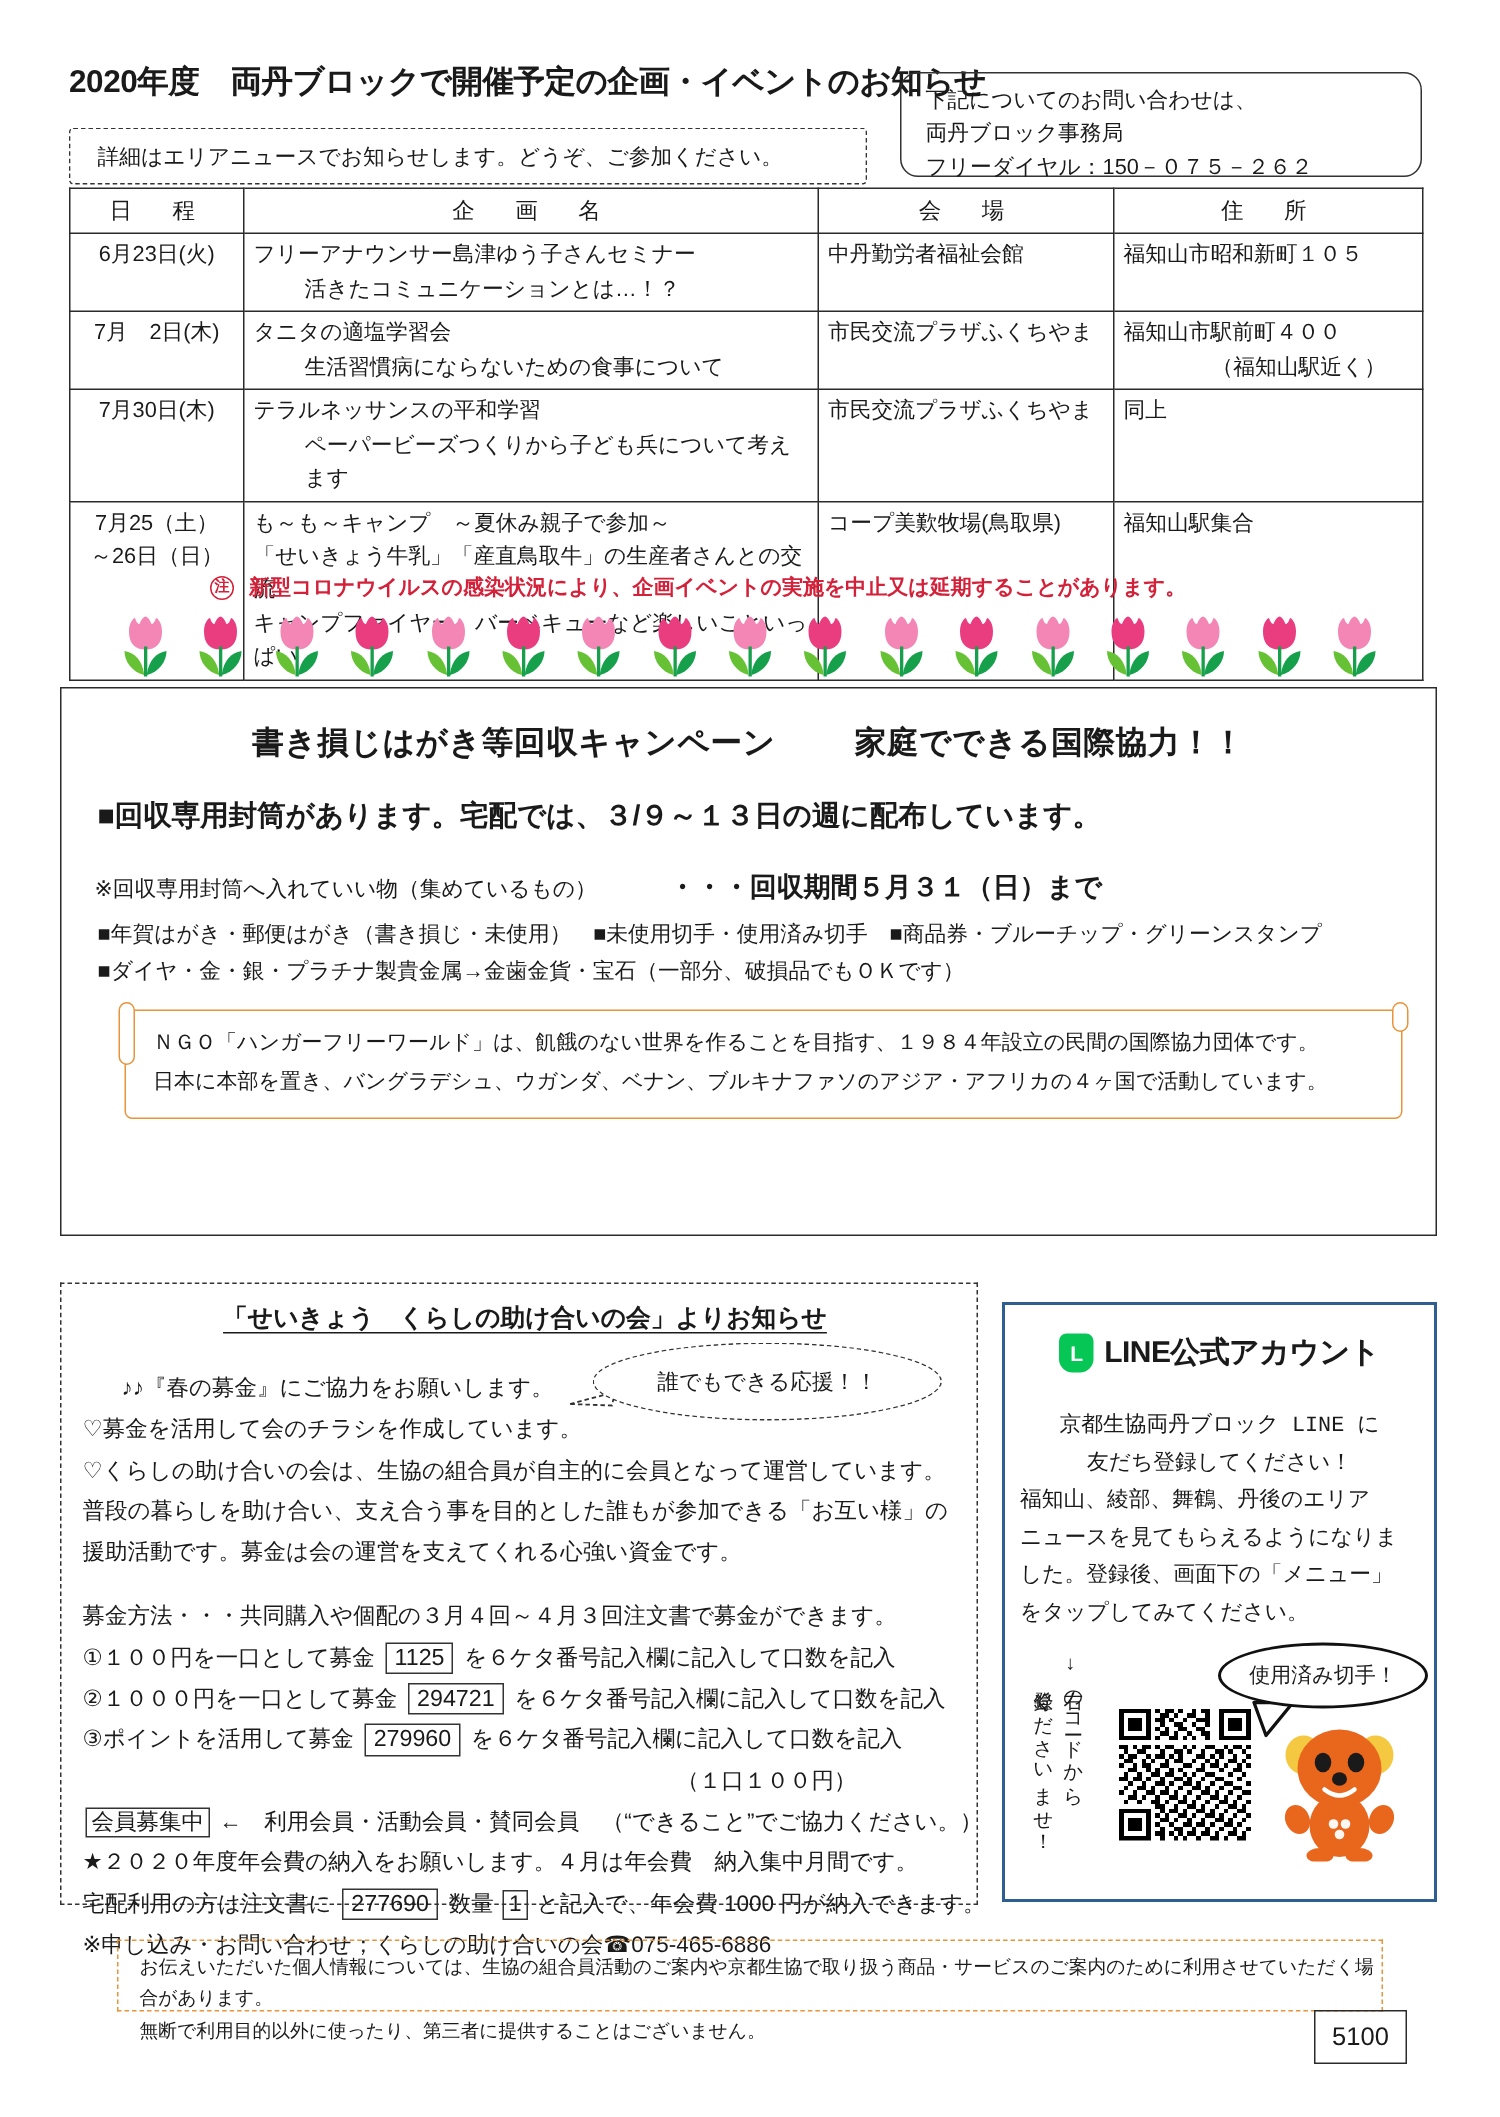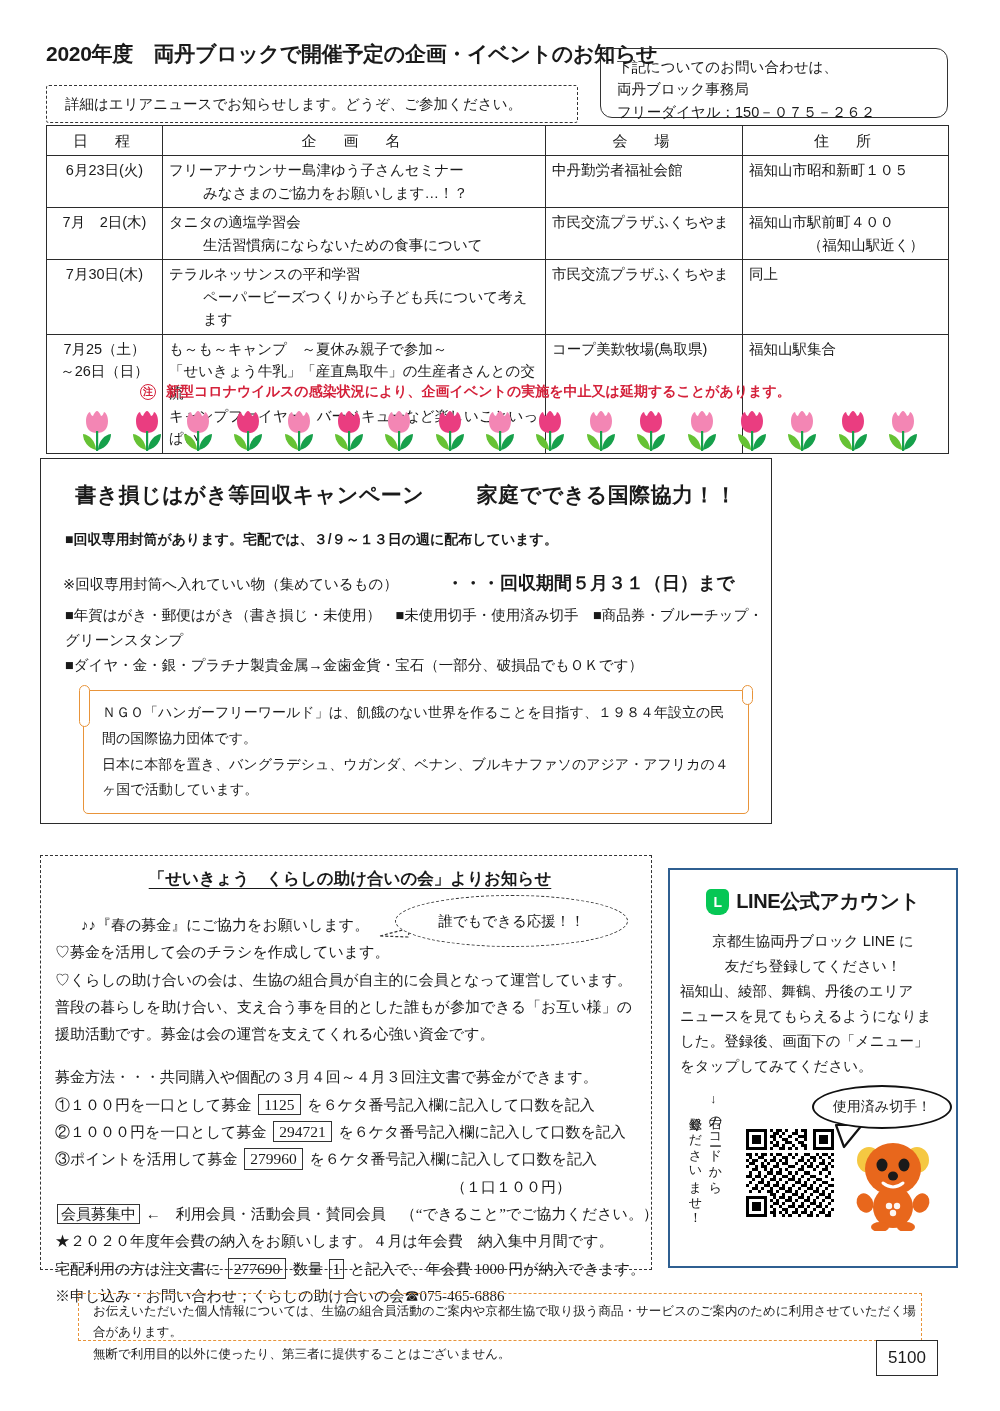--- a/index.html
+++ b/index.html
@@ -69,30 +69,30 @@
     font-size:10px; line-height:1;
   }
   .tulips{
     position:absolute; left:80px; top:406px; width:840px; height:46px;
     display:flex; justify-content:space-between; align-items:flex-end;
   }
   .tulip{ width:34px; height:44px; }
 
   
   .camp{
-    position:absolute; left:40px; top:458px; width:732px; height:366px;
+    position:absolute; left:40px; top:458px; width:918px; height:366px;
     border:1.6px solid #2b2b2b;
   }
   .camp-h{
     margin-top:22px; text-align:center; font-size:21px; font-weight:bold;
     letter-spacing:0.5px;
   }
   .camp-h .sp{ display:inline-block; width:40px; }
   .camp-p{ margin:14px 0 0 62px; font-size:15px; line-height:1.85; }
-  .camp-b1{ margin:22px 0 0 24px; font-size:14px; font-weight:bold; }
+  .camp-b1{ margin:22px 0 0 24px; font-size:19px; font-weight:bold; }
   .camp-sub{ margin:22px 0 0 22px; font-size:14.5px; display:flex; align-items:baseline;}
   .camp-sub .big{ font-size:18px; font-weight:bold; margin-left:48px;}
   .camp-list{ margin:8px 0 0 24px; font-size:14.5px; line-height:1.72; }
   .ngo{
     margin:12px 22px 0 42px; border:1.8px solid #e8943a; border-radius:5px;
     padding:9px 14px 10px 18px;
     font-family:"Liberation Serif","DejaVu Serif",serif;
     font-size:14px; line-height:1.85;
     position:relative;
   }
@@ -106,21 +106,21 @@
     position:absolute; left:40px; top:855px; width:612px; height:415px;
     border:1.7px dashed #333;
     padding:10px 12px 0 14px;
     font-size:15px;
   }
   .sk-title{
     text-align:center; font-size:16.5px; font-weight:bold;
     text-decoration:underline; text-underline-offset:4px;
     margin:2px 0 0 6px;
   }
-  .sk-line{ line-height:1.82; white-space:nowrap;font-family:Liberation Serif, serif; }
+  .sk-line{ line-height:1.82; white-space:nowrap; }
   .sk-first{ margin-top:22px; padding-left:26px; }
   .sk-gap{ height:16px; }
   .boxnum{
     display:inline-block; border:1.4px solid #333; padding:0 5px;
     font-size:15.5px; line-height:1.25; margin:0 3px;
   }
   .boxnum-sm{
     display:inline-block; border:1.4px solid #333; padding:0 3px;
     font-size:15px; line-height:1.2; margin:0 2px;
   }
@@ -147,22 +147,22 @@
     margin-top:4px;
   }
   .line-logo{
     width:23px; height:26px; background:#06c755;
     border-radius:5px 5px 9px 9px;
     display:flex; align-items:center; justify-content:center;
     color:#fff; font-size:14px; font-weight:bold;
   }
   .line-head-t{ font-size:20px; font-weight:bold; letter-spacing:-0.4px; }
   .line-body{
-    margin-top:14px; font-size:14.5px; line-height:1.72;
-    font-family:Liberation Sans, sans-serif;
+    margin-top:24px; font-size:14.5px; line-height:1.72;
+    font-family:Liberation Mono, monospace;
   }
   .line-body .c{ text-align:center; }
   .qr-area{ position:relative; margin-top:8px; height:180px; }
   .vert-txt{
     position:absolute; left:26px; top:6px;
     writing-mode:vertical-rl; font-size:13px; letter-spacing:1px;
     font-family:"Liberation Serif","DejaVu Serif",serif;
     height:150px;
   }
   .vert-txt2{
@@ -225,21 +225,21 @@
         <th>企　画　名</th>
         <th>会　場</th>
         <th>住　所</th>
       </tr>
     </thead>
     <tbody>
       <tr>
         <td class="td-date">6月23日(火)</td>
         <td>
           <div>フリーアナウンサー島津ゆう子さんセミナー</div>
-          <div class="ln2">みなさまのご協力をお願いします…！？</div>
+          <div class="ln2">活きたコミュニケーションとは…！？</div>
         </td>
         <td>中丹勤労者福祉会館</td>
         <td>
           <div>福知山市昭和新町１０５</div>
         </td>
       </tr>
       <tr>
         <td class="td-date">7月　2日(木)</td>
         <td>
           <div>タニタの適塩学習会</div>

